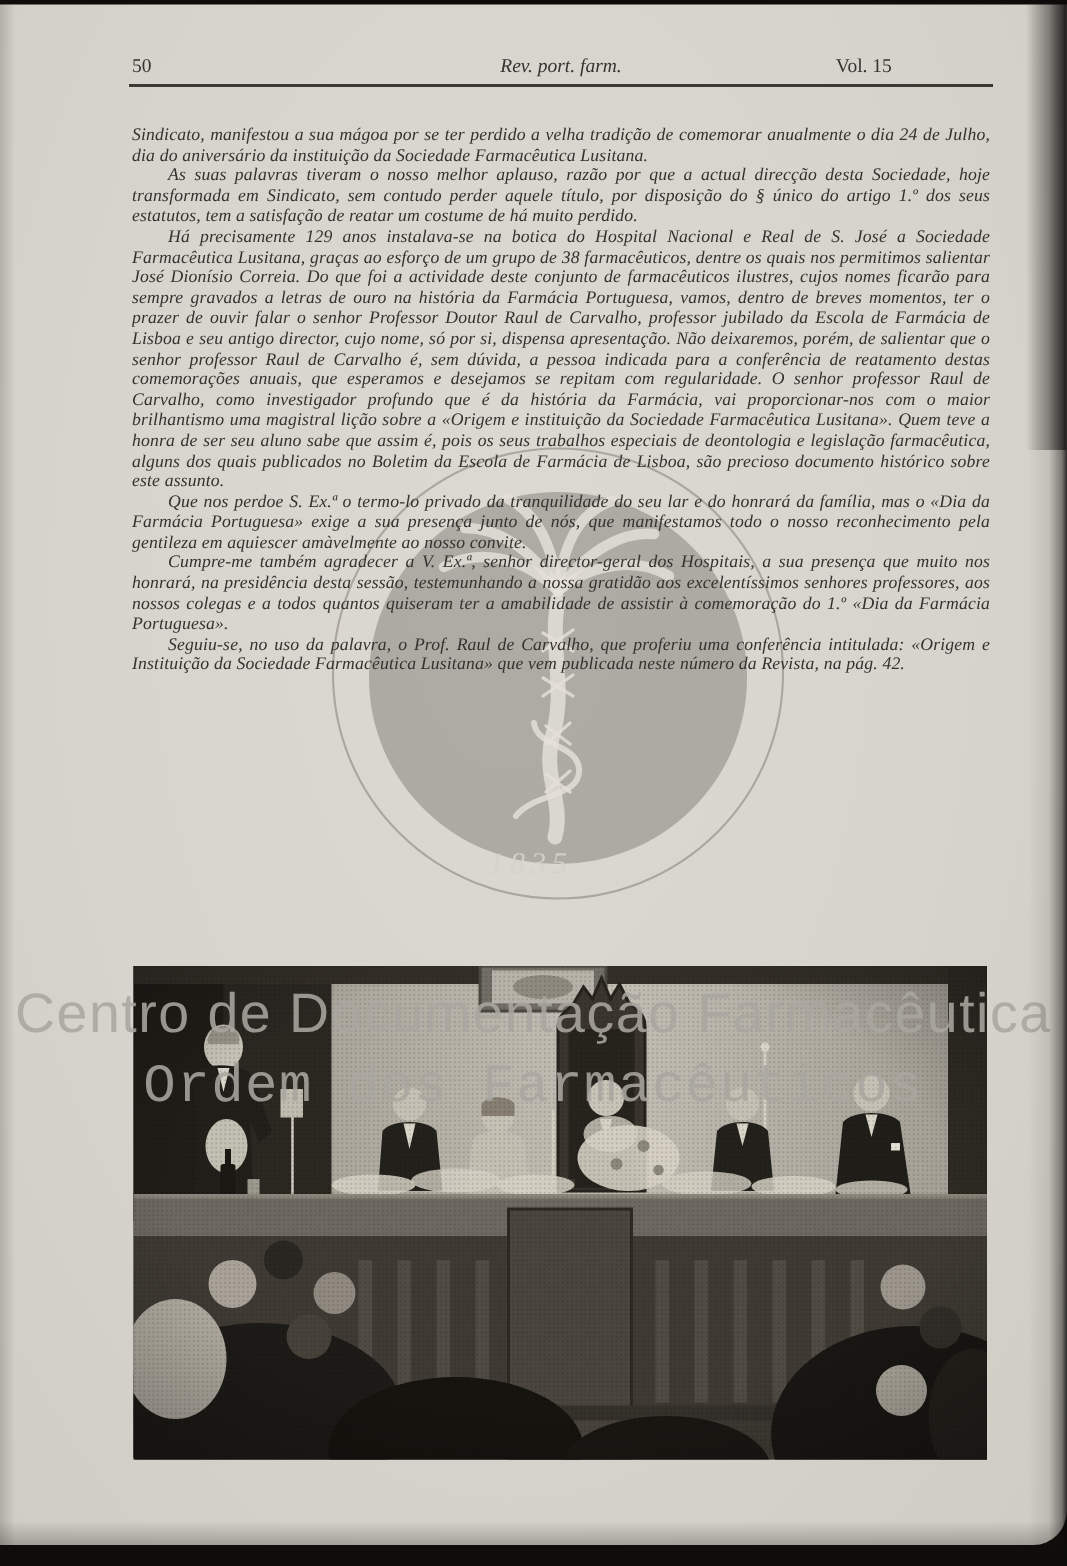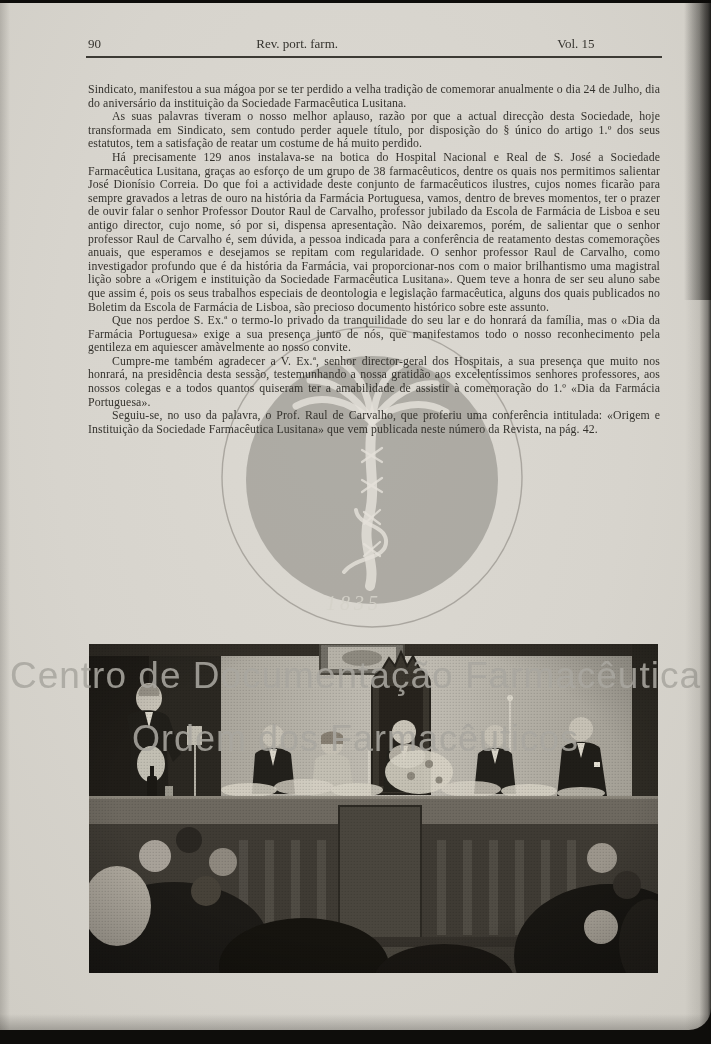--- a/index.html
+++ b/index.html
@@ -35,63 +35,63 @@
     background:linear-gradient(to bottom, rgba(20,18,15,0) 0%, rgba(20,18,15,0.25) 100%);
   }
 
   
   .header-row{
     position:absolute;left:88px;top:36px;width:572px;z-index:10;
     display:flex;align-items:baseline;
     color:#35332e;font-size:13px;
   }
   .header-row .hl{flex:1;text-align:left;}
-  .header-row .hc{flex:1.4;}
+  .header-row .hc{flex:1.4;text-align:center;font-style:italic;}
   .header-row .hr{flex:1;text-align:center;}
   .header-rule{
     position:absolute;left:86px;top:56px;width:576px;height:2px;background:#3c3a34;z-index:10;
   }
 
   
   .body-text{
     position:absolute;left:88px;top:83px;width:572px;height:524px;overflow:hidden;z-index:10;
     font-size:11.8px;line-height:13.6px;color:#34322d;text-align:justify;
     letter-spacing:.1px;
   }
-  .body-text p{margin:0;text-indent:24px;}
+  .body-text p{margin:0;text-indent:24px;font-style:italic;}
   .body-text p.first{text-indent:0;}
 
   
   .seal{
-    position:absolute;left:218px;top:320px;width:308px;height:316px;z-index:5;pointer-events:none;font-style:italic;
+    position:absolute;left:218px;top:292px;width:308px;height:316px;z-index:5;pointer-events:none;font-style:italic;
   }
 
   
   .photo{
     position:absolute;left:89px;top:644px;width:569px;height:329px;z-index:8;
     background:#4e4a43;
   }
 
   
   .photo-watermark{
     position:absolute;left:0;top:656px;width:711px;z-index:20;pointer-events:none;
     text-align:center;
     font-family:"Liberation Sans","DejaVu Sans",sans-serif;
     color:rgba(168,166,159,0.88);
   }
   .photo-watermark .wm1{font-size:37px;line-height:40px;letter-spacing:1px;}
-  .photo-watermark .wm2{font-size:36px;line-height:40px;letter-spacing:1px;margin-top:23px;}
+  .photo-watermark .wm2{font-size:36px;line-height:40px;letter-spacing:1px;margin-top:9px;font-family:Liberation Mono, monospace;}
 </style>
 </head>
 <body>
 
 <div class="paper"></div>
 
 <div class="header-row">
-  <span class="hl">90</span>
+  <span class="hl">50</span>
   <span class="hc">Rev. port. farm.</span>
   <span class="hr">Vol. 15</span>
 </div>
 <div class="header-rule"></div>
 
 <div class="seal">
   <svg width="308" height="316" viewBox="0 0 308 316">
     <circle cx="154" cy="157" r="150" fill="none" stroke="rgba(110,107,100,0.45)" stroke-width="1.4"></circle>
     <ellipse cx="154" cy="160" rx="126" ry="124" fill="rgba(124,121,114,0.48)"></ellipse>
     <g stroke="rgba(228,225,217,0.82)" fill="none" stroke-linecap="round">

